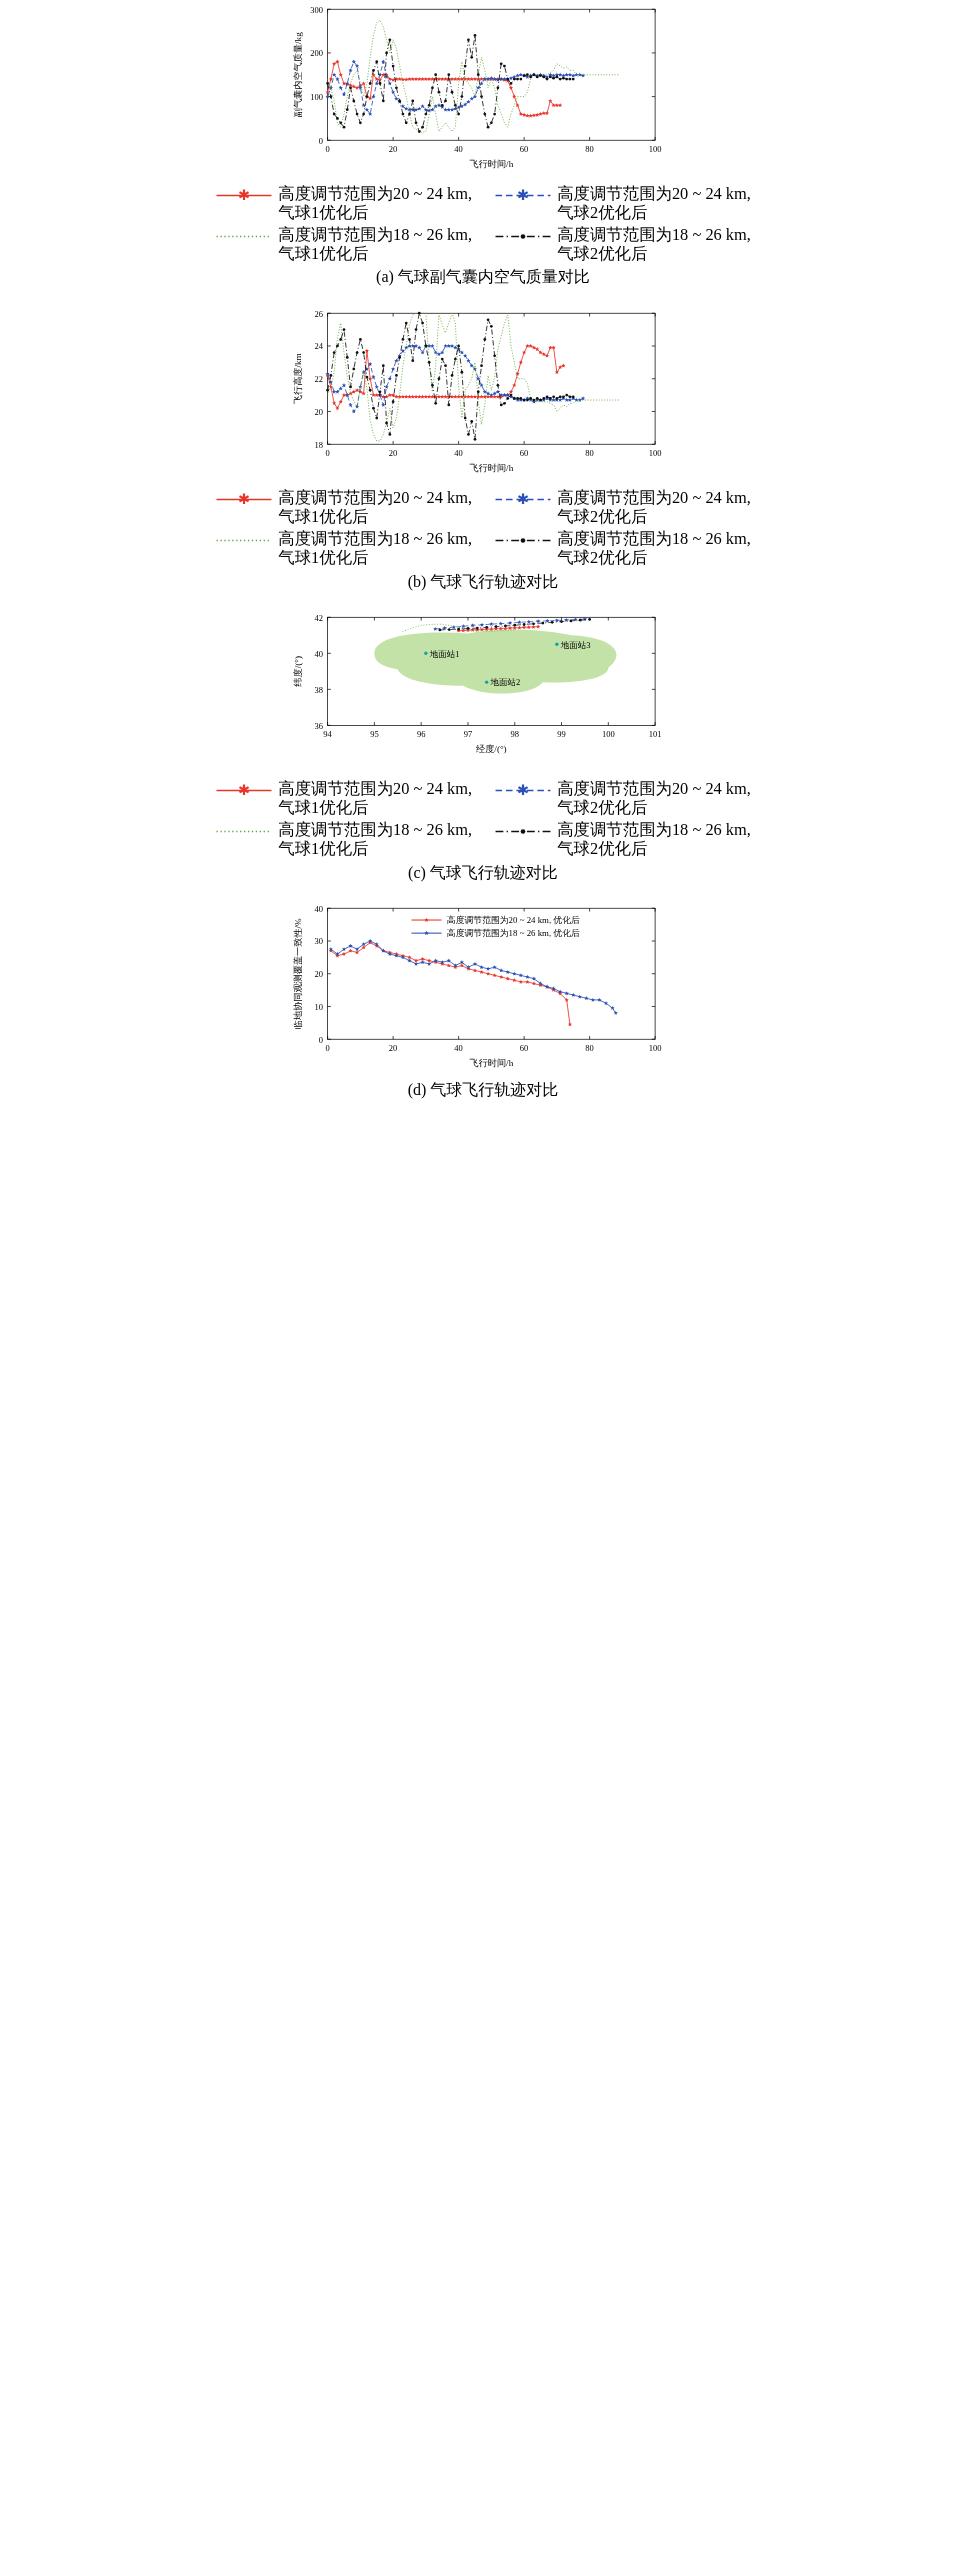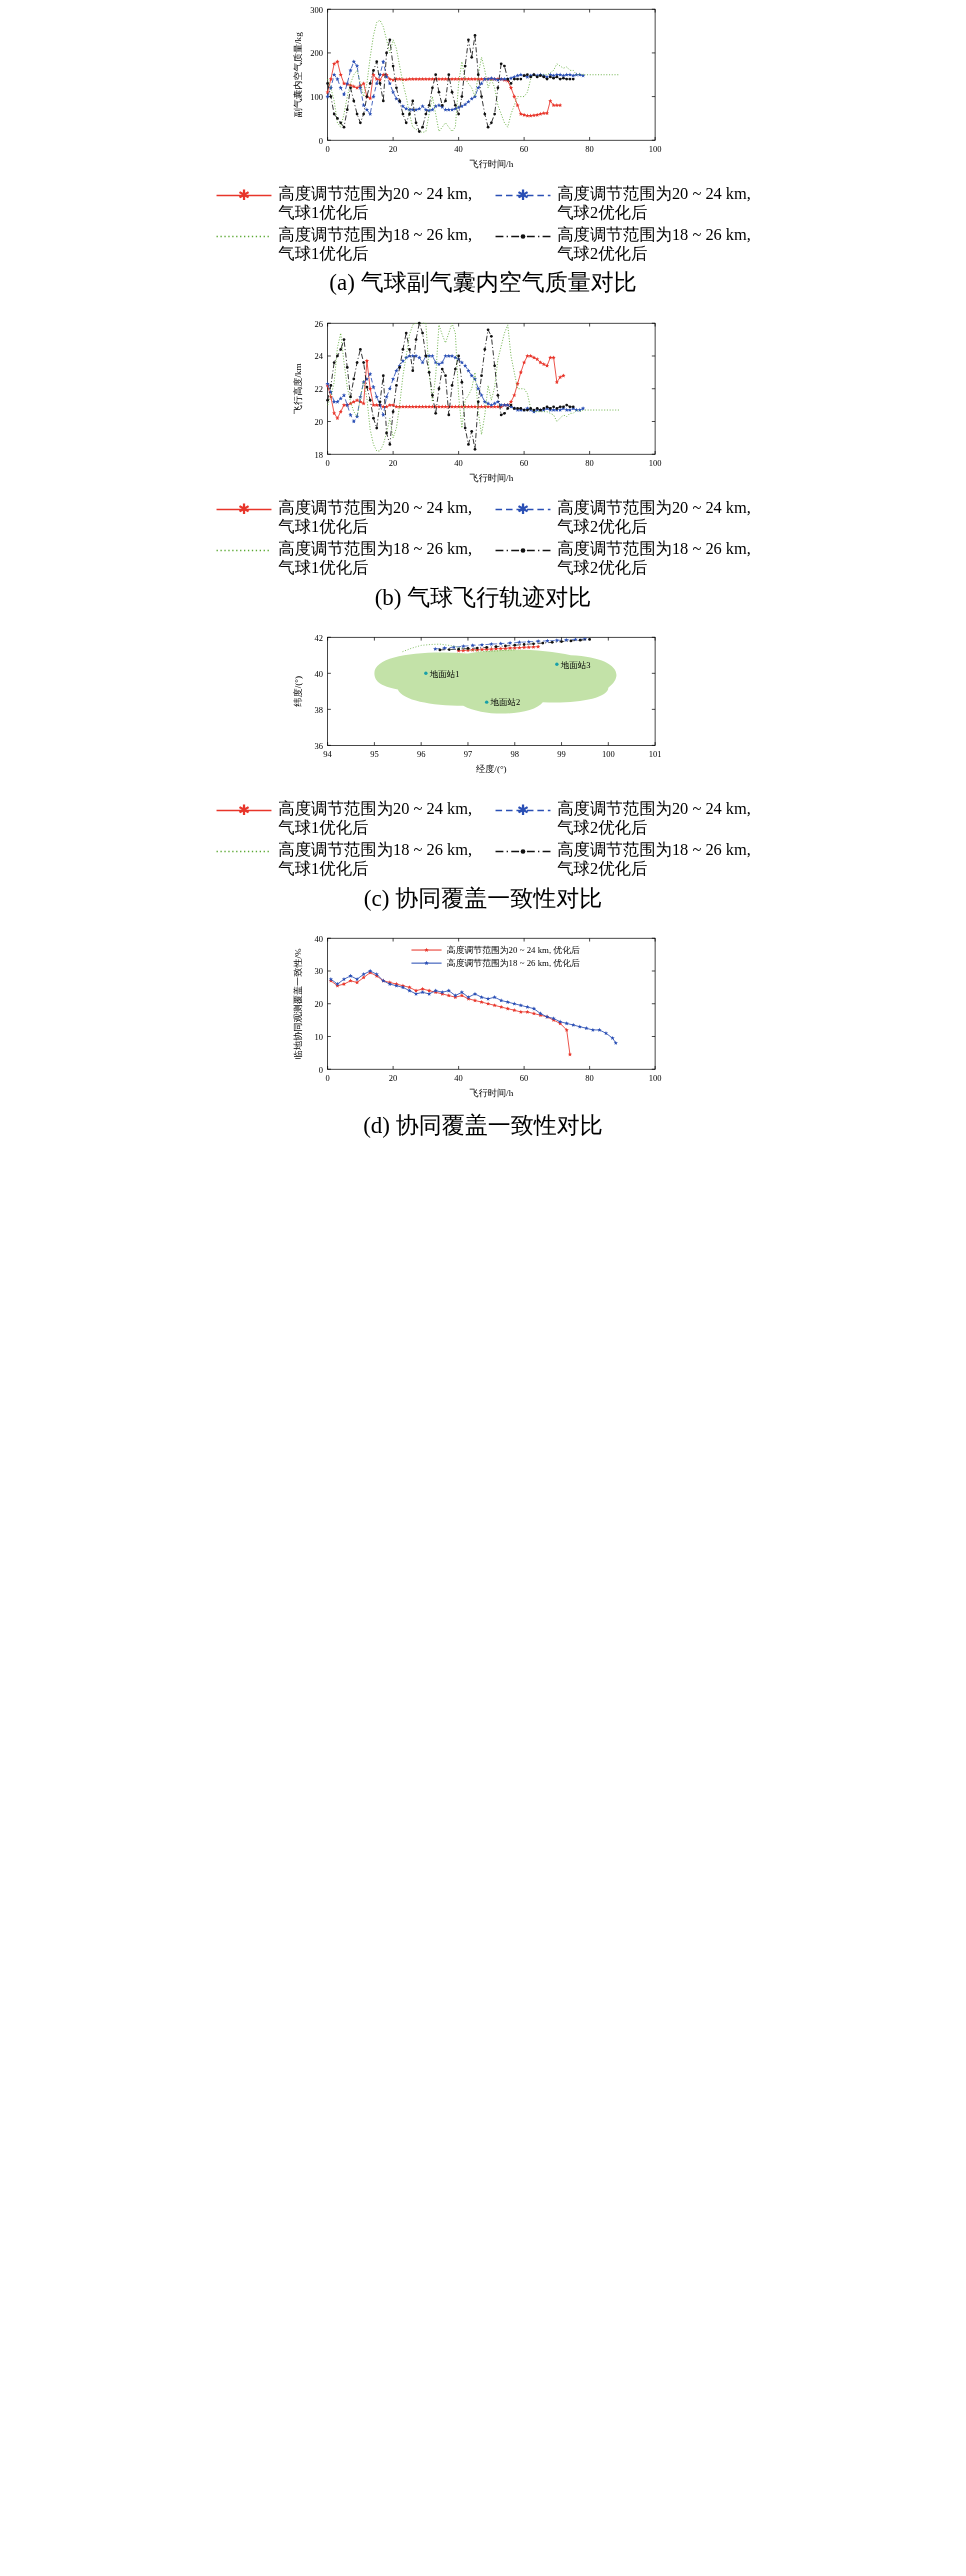--- a/index.html
+++ b/index.html
@@ -1,20 +1,20 @@
 <!DOCTYPE html>
 <html style="font-size:10.5px"><head>
 <meta charset="utf-8">
 <style>
   html,body{margin:0;padding:0;background:#ffffff;}
   body{width:966px;font-family:"Liberation Serif", serif;color:#000;}
   .page{width:966px;display:flex;flex-direction:column;align-items:center;}
   .figure{width:966px;display:flex;flex-direction:column;align-items:center;margin-bottom:6.5px;}
   .plotwrap{position:relative;}
-  .caption{font-size:23px;margin-top:3.9px;margin-bottom:9.2px;text-align:left;}
+  .caption{font-size:16px;margin-top:3.9px;margin-bottom:9.2px;text-align:left;}
   .legend{display:grid;grid-template-columns:auto auto;column-gap:22px;row-gap:2.6px;margin-top:6.5px;font-size:16.4px;}
   .legend-item{display:flex;align-items:flex-start;}
   .legend-sample{width:58px;min-width:58px;height:17px;position:relative;margin-right:5.2px;margin-top:3.3px;}
   .legend-text{line-height:1.18;}
   svg{display:block;}
 </style>
 </head>
 <body>
 
 <div class="page">
@@ -814,21 +814,21 @@
               <line x1="2" y1="13" x2="86" y2="13" stroke="#111111" stroke-width="2.4" stroke-dasharray="12,5,2,5"></line>
               <circle cx="44" cy="13" r="3.6" fill="#111111"></circle>
             </svg>
         </span>
         <span class="legend-text">
           <span>高度调节范围为18 ~ 26 km,</span><br>
           <span>气球2优化后</span>
         </span>
       </div>
     </div>
-    <div class="caption">(c) 协同覆盖一致性对比</div>
+    <div class="caption">(c) 气球飞行轨迹对比</div>
   </div>
 
   <div class="figure">
     <div class="plotwrap">
       <svg id="svg-d" width="393" height="177" viewBox="0 0 600 270">
           <rect x="62" y="14" width="500" height="200" fill="none" stroke="#000" stroke-width="1.1"></rect>
           <line x1="62" y1="214" x2="62" y2="209" stroke="#000" stroke-width="1.1"></line>
           <line x1="62" y1="14" x2="62" y2="19" stroke="#000" stroke-width="1.1"></line>
           <text x="62" y="232" text-anchor="middle" font-size="13" font-family="&quot;Liberation Serif&quot;, serif" fill="#000">0</text>
           <line x1="162" y1="214" x2="162" y2="209" stroke="#000" stroke-width="1.1"></line>
@@ -949,17 +949,17 @@
           <path d="M497.00,163.10L497.88,165.29L500.23,165.45L498.42,166.96L499.00,169.25L497.00,168.00L495.00,169.25L495.58,166.96L493.77,165.45L496.12,165.29Z" fill="#2a4fb5" stroke="none"></path>
           <path d="M502.00,170.60L502.88,172.79L505.23,172.95L503.42,174.46L504.00,176.75L502.00,175.50L500.00,176.75L500.58,174.46L498.77,172.95L501.12,172.79Z" fill="#2a4fb5" stroke="none"></path>
           <line x1="190" y1="32" x2="236" y2="32" stroke="#e8352a" stroke-width="1.6"></line>
           <path d="M213.00,28.40L213.93,30.72L216.42,30.89L214.51,32.49L215.12,34.91L213.00,33.58L210.88,34.91L211.49,32.49L209.58,30.89L212.07,30.72Z" fill="#e8352a"></path>
           <text x="244" y="37" font-size="13.5" font-family="&quot;Liberation Serif&quot;, serif" fill="#000">高度调节范围为20 ~ 24 km, 优化后</text>
           <line x1="190" y1="52" x2="236" y2="52" stroke="#2a4fb5" stroke-width="1.6"></line>
           <path d="M213.00,48.40L213.93,50.72L216.42,50.89L214.51,52.49L215.12,54.91L213.00,53.58L210.88,54.91L211.49,52.49L209.58,50.89L212.07,50.72Z" fill="#2a4fb5"></path>
           <text x="244" y="57" font-size="13.5" font-family="&quot;Liberation Serif&quot;, serif" fill="#000">高度调节范围为18 ~ 26 km, 优化后</text>
         </svg>
     </div>
-    <div class="caption">(d) 协同覆盖一致性对比</div>
+    <div class="caption">(d) 气球飞行轨迹对比</div>
   </div>
 
 </div>
 
 
 </body></html>

